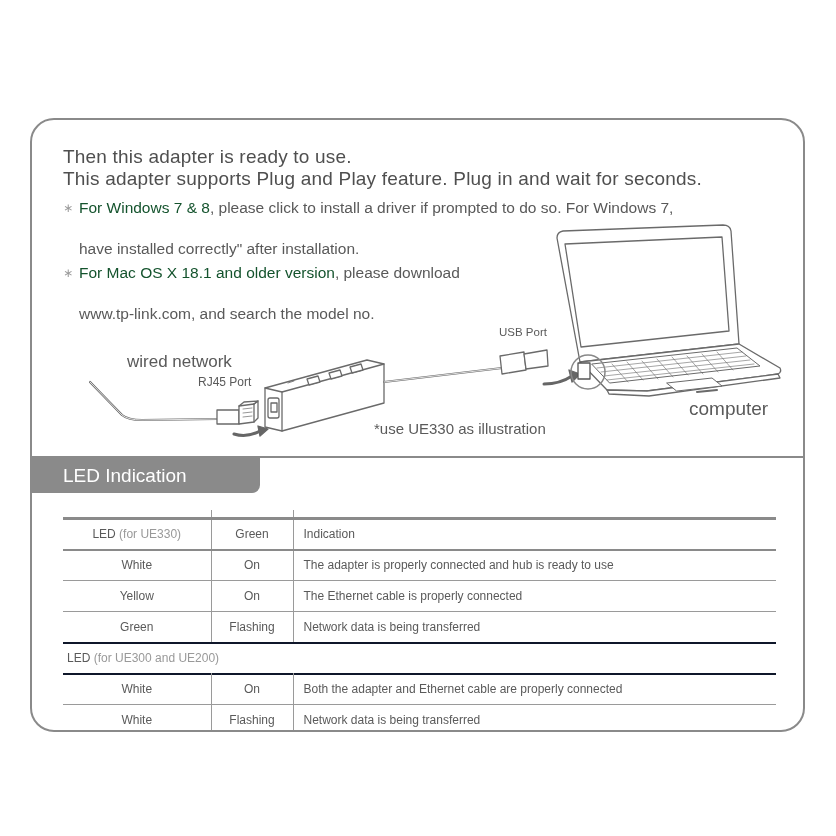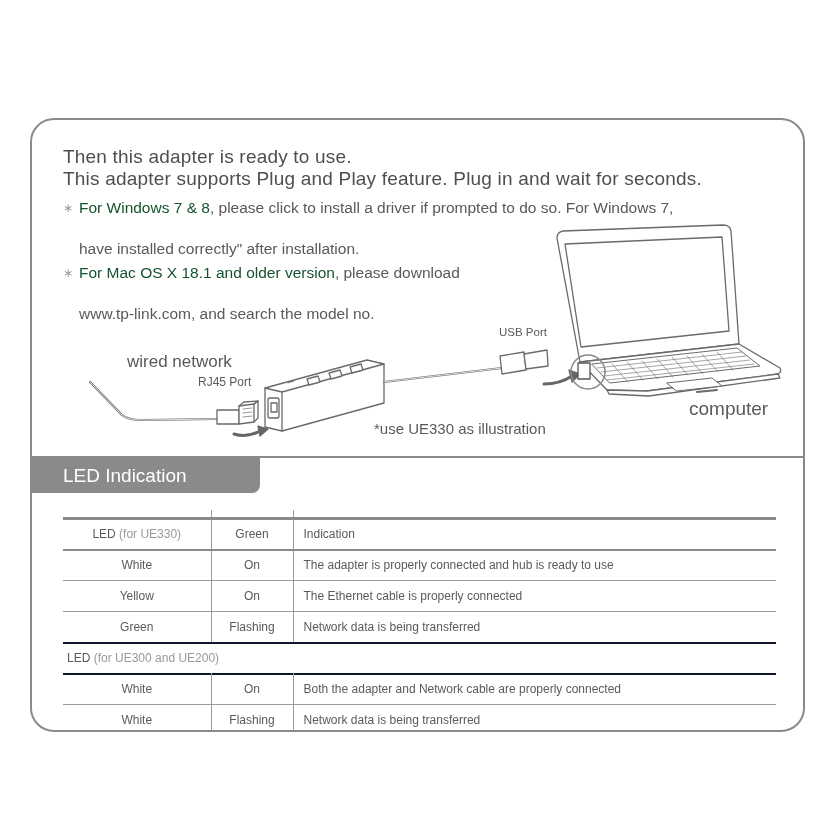--- a/index.html
+++ b/index.html
@@ -146,21 +146,21 @@
       <td class="c1">Green</td>
       <td class="c2">Flashing</td>
       <td class="c3">Network data is being transferred</td>
     </tr>
     <tr class="thick">
       <td colspan="3" class="group" style="background:#fff; position:relative; z-index:2;"><span>LED </span><span class="light">(for UE300 and UE200)</span></td>
     </tr>
     <tr>
       <td class="c1">White</td>
       <td class="c2">On</td>
-      <td class="c3">Both the adapter and Network cable are properly connected</td>
+      <td class="c3">Both the adapter and Ethernet cable are properly connected</td>
     </tr>
     <tr class="last">
       <td class="c1">White</td>
       <td class="c2">Flashing</td>
       <td class="c3">Network data is being transferred</td>
     </tr>
   </tbody>
     </table>
 <div class="ext" style="left: 179px; top: 543.5px; height: 70.5px;"></div>
     <div class="ext" style="left: 261px; top: 543.5px; height: 70.5px;"></div>

